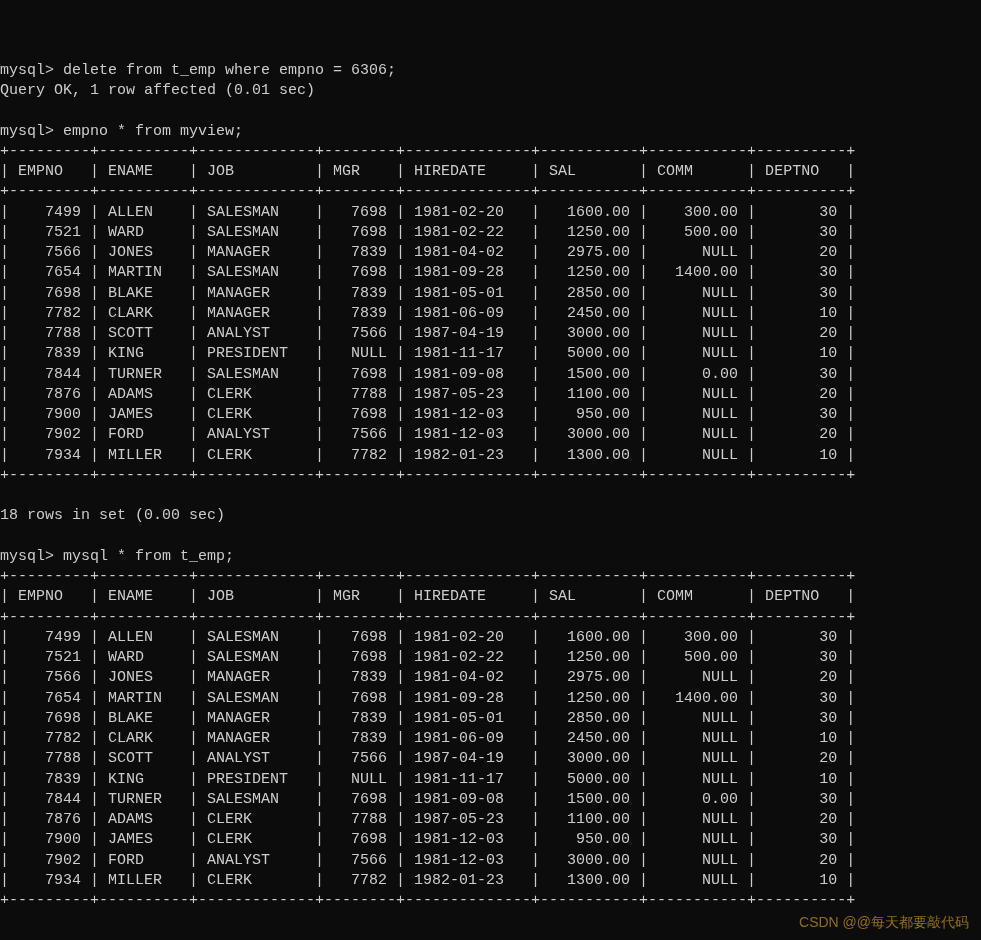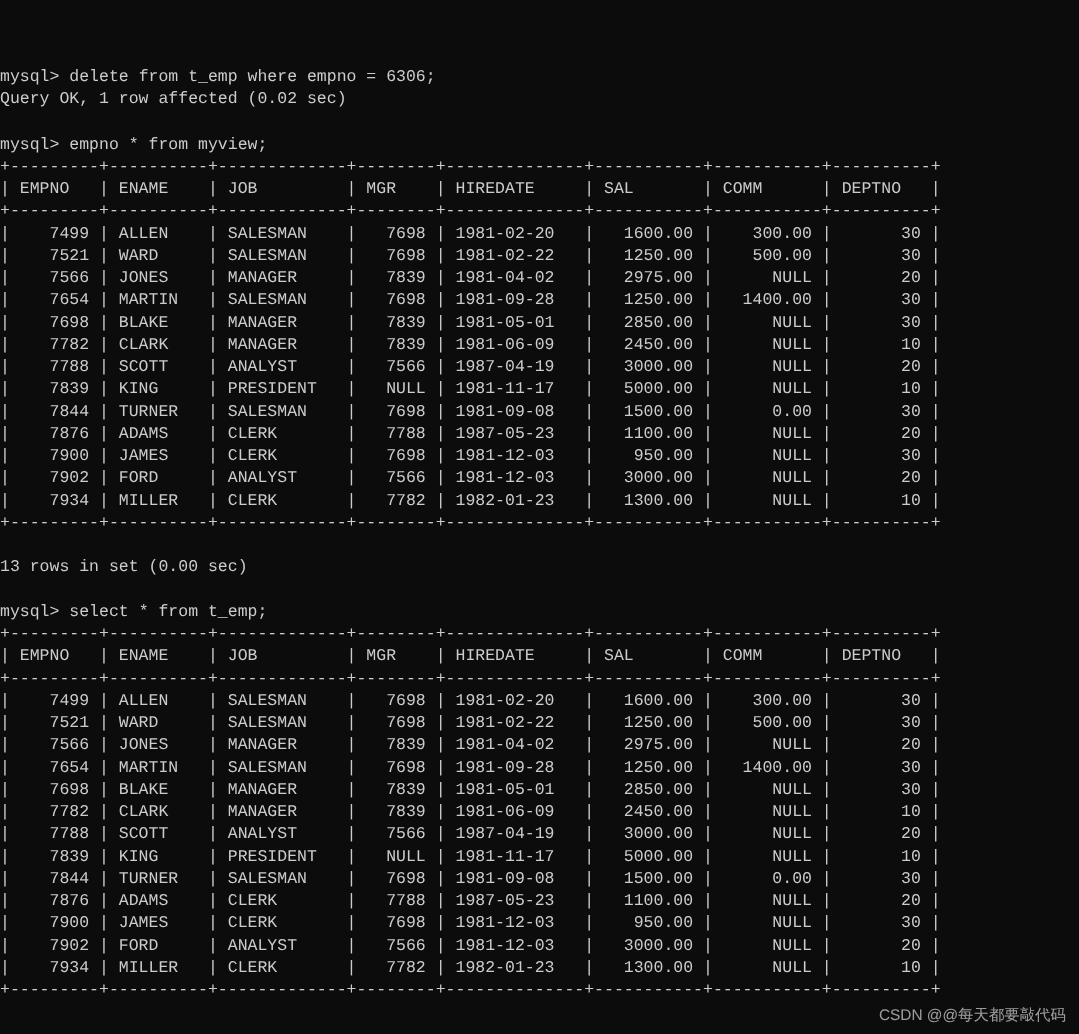--- a/index.html
+++ b/index.html
@@ -14,55 +14,55 @@
     width: 981px;
     overflow: hidden;
   }
   .terminal {
     padding: 0;
   }
   .watermark {
     position: fixed;
     bottom: 8px;
     right: 12px;
-    color: #ffffff;
+    color: #eab308;
     font-size: 14px;
     opacity: 0.6;
     font-family: sans-serif;
   }
 </style>
 </head>
 <body>
 
 
 <div class="terminal"><span>mysql&gt; </span><span>delete from t_emp where empno = 6306;</span>
-<span>Query OK, 1 row affected (0.02 sec)</span>
+<span>Query OK, 1 row affected (0.01 sec)</span>
 
 <span>mysql&gt; </span><span>empno * from myview;</span>
 <span id="table1">+---------+----------+-------------+--------+--------------+-----------+-----------+----------+
 | EMPNO   | ENAME    | JOB         | MGR    | HIREDATE     | SAL       | COMM      | DEPTNO   |
 +---------+----------+-------------+--------+--------------+-----------+-----------+----------+
 |    7499 | ALLEN    | SALESMAN    |   7698 | 1981-02-20   |   1600.00 |    300.00 |       30 |
 |    7521 | WARD     | SALESMAN    |   7698 | 1981-02-22   |   1250.00 |    500.00 |       30 |
 |    7566 | JONES    | MANAGER     |   7839 | 1981-04-02   |   2975.00 |      NULL |       20 |
 |    7654 | MARTIN   | SALESMAN    |   7698 | 1981-09-28   |   1250.00 |   1400.00 |       30 |
 |    7698 | BLAKE    | MANAGER     |   7839 | 1981-05-01   |   2850.00 |      NULL |       30 |
 |    7782 | CLARK    | MANAGER     |   7839 | 1981-06-09   |   2450.00 |      NULL |       10 |
 |    7788 | SCOTT    | ANALYST     |   7566 | 1987-04-19   |   3000.00 |      NULL |       20 |
 |    7839 | KING     | PRESIDENT   |   NULL | 1981-11-17   |   5000.00 |      NULL |       10 |
 |    7844 | TURNER   | SALESMAN    |   7698 | 1981-09-08   |   1500.00 |      0.00 |       30 |
 |    7876 | ADAMS    | CLERK       |   7788 | 1987-05-23   |   1100.00 |      NULL |       20 |
 |    7900 | JAMES    | CLERK       |   7698 | 1981-12-03   |    950.00 |      NULL |       30 |
 |    7902 | FORD     | ANALYST     |   7566 | 1981-12-03   |   3000.00 |      NULL |       20 |
 |    7934 | MILLER   | CLERK       |   7782 | 1982-01-23   |   1300.00 |      NULL |       10 |
 +---------+----------+-------------+--------+--------------+-----------+-----------+----------+
 </span>
-<span>13 rows in set (0.00 sec)</span>
+<span>18 rows in set (0.00 sec)</span>
 
-<span>mysql&gt; </span><span>select * from t_emp;</span>
+<span>mysql&gt; </span><span>mysql * from t_emp;</span>
 <span id="table2">+---------+----------+-------------+--------+--------------+-----------+-----------+----------+
 | EMPNO   | ENAME    | JOB         | MGR    | HIREDATE     | SAL       | COMM      | DEPTNO   |
 +---------+----------+-------------+--------+--------------+-----------+-----------+----------+
 |    7499 | ALLEN    | SALESMAN    |   7698 | 1981-02-20   |   1600.00 |    300.00 |       30 |
 |    7521 | WARD     | SALESMAN    |   7698 | 1981-02-22   |   1250.00 |    500.00 |       30 |
 |    7566 | JONES    | MANAGER     |   7839 | 1981-04-02   |   2975.00 |      NULL |       20 |
 |    7654 | MARTIN   | SALESMAN    |   7698 | 1981-09-28   |   1250.00 |   1400.00 |       30 |
 |    7698 | BLAKE    | MANAGER     |   7839 | 1981-05-01   |   2850.00 |      NULL |       30 |
 |    7782 | CLARK    | MANAGER     |   7839 | 1981-06-09   |   2450.00 |      NULL |       10 |
 |    7788 | SCOTT    | ANALYST     |   7566 | 1987-04-19   |   3000.00 |      NULL |       20 |

